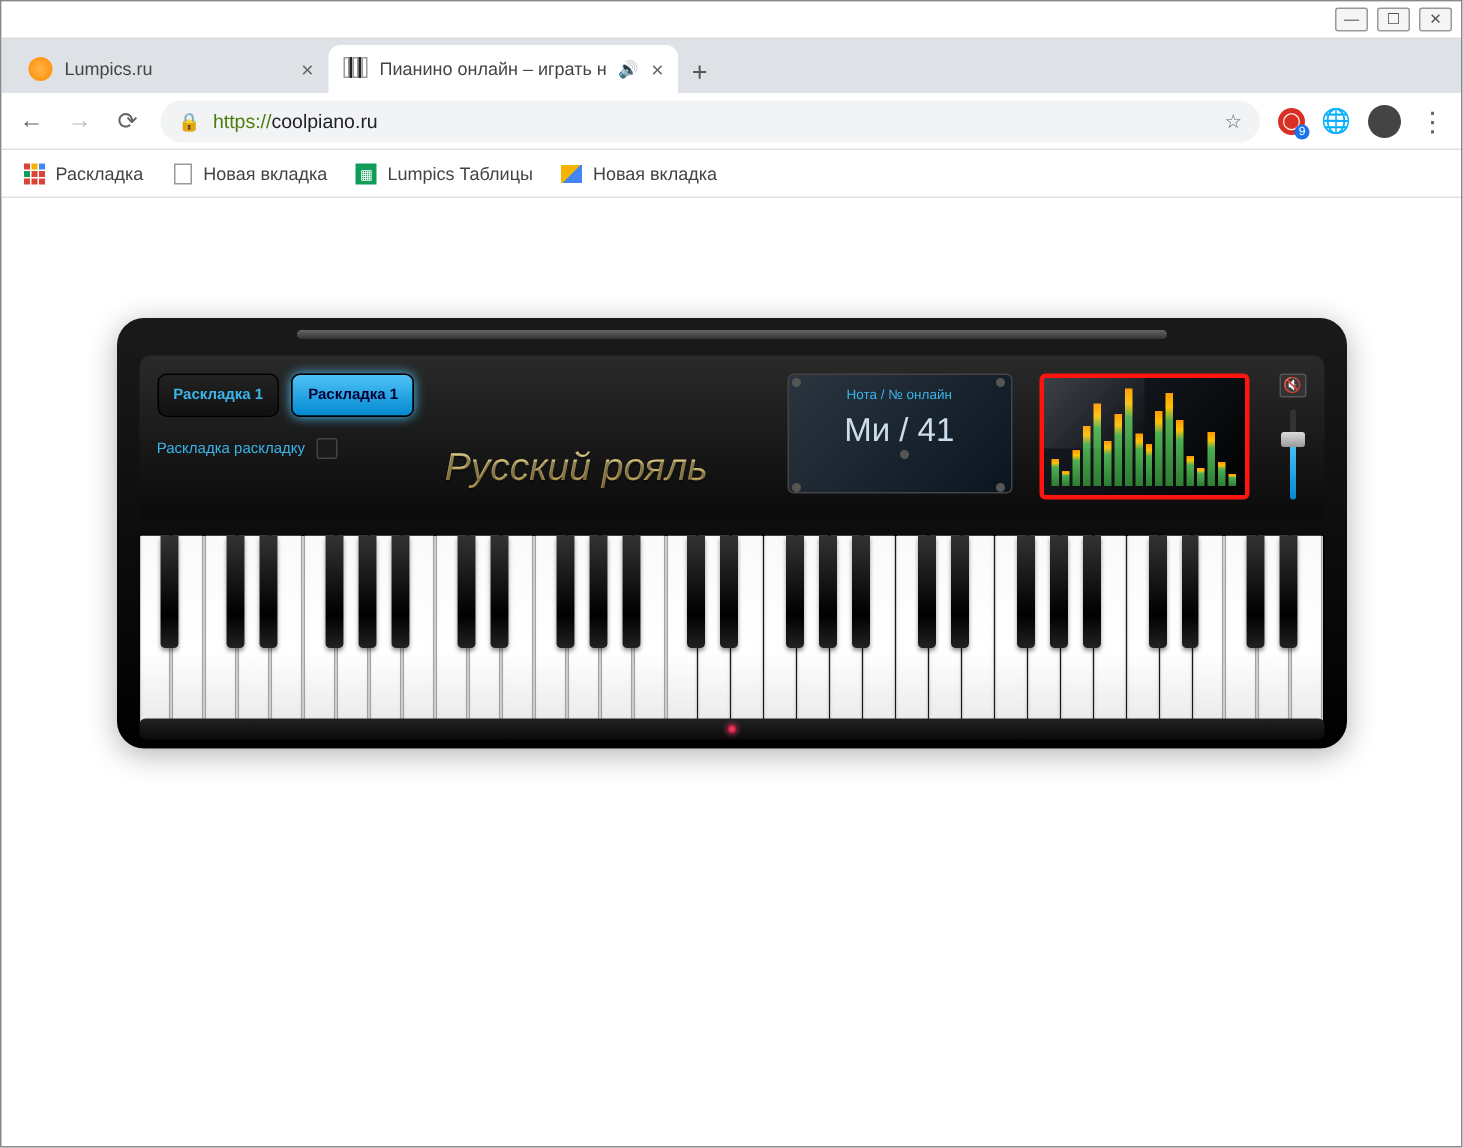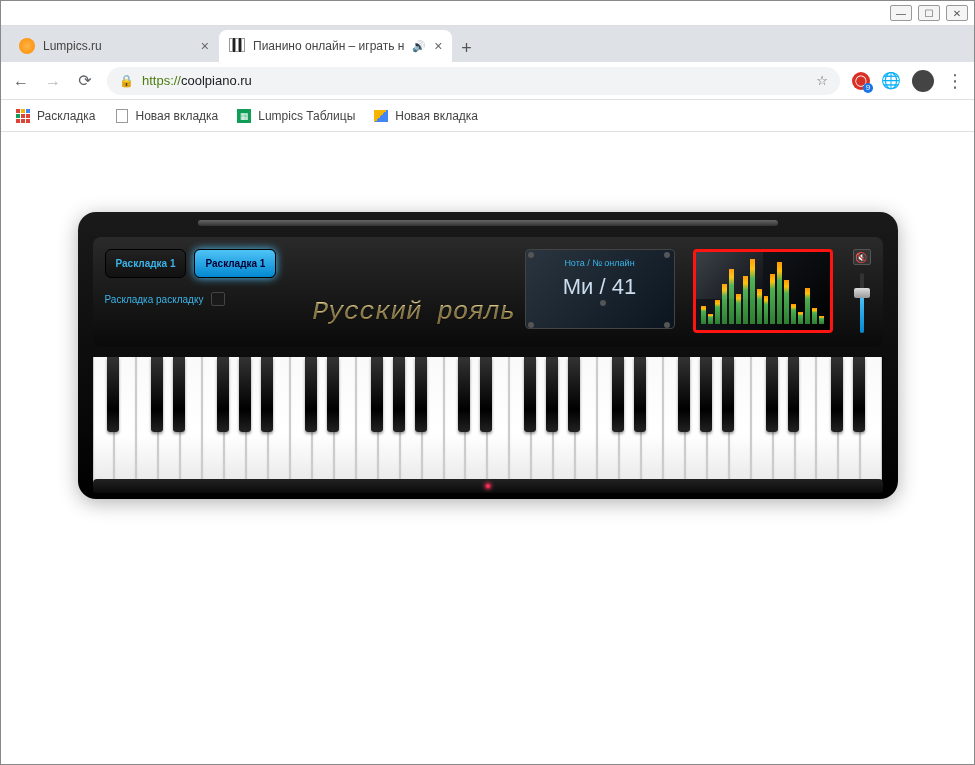--- a/index.html
+++ b/index.html
@@ -47,21 +47,21 @@
 .piano-body{width:820px;height:287px;margin:0 auto;background:linear-gradient(180deg,#1a1a1a,#000);border-radius:18px;position:relative;box-shadow:0 4px 20px rgba(0,0,0,0.3)}
 .metal-bar{position:absolute;top:8px;left:120px;right:120px;height:6px;background:linear-gradient(180deg,#666,#333);border-radius:3px}
 .control-panel{position:absolute;top:25px;left:15px;right:15px;height:110px;background:linear-gradient(180deg,#2a2a2a,#0a0a0a);border-radius:8px;display:flex;align-items:flex-start;padding:12px}
 .layout-section{display:flex;flex-direction:column;gap:8px}
 .layout-btns{display:flex;gap:8px}
 .layout-btn{padding:8px 10px;border-radius:6px;font-size:10px;font-weight:bold;cursor:pointer;border:1px solid #000}
 .layout-btn.inactive{background:linear-gradient(180deg,#222,#111);color:#3bb4e8}
 .layout-btn.active{background:linear-gradient(180deg,#4fc3f7,#0288d1);color:#003;box-shadow:0 0 8px #4fc3f7}
 .show-layout{display:flex;align-items:center;gap:8px;font-size:10px;color:#3bb4e8;margin-top:6px}
 .checkbox{width:14px;height:14px;background:#1a1a1a;border:1px solid #444;border-radius:2px;cursor:pointer}
-.script-title{font-family:Liberation Mono, monospace;font-size:26px;font-style:italic;background:linear-gradient(180deg,#f0e0a0,#c0a050);-webkit-background-clip:text;-webkit-text-fill-color:transparent;margin-left:36px;align-self:flex-end;margin-bottom:8px;text-shadow:0 1px 1px rgba(0,0,0,.4)}
+.script-title{font-family:Liberation Sans, sans-serif;font-size:26px;font-style:italic;background:linear-gradient(180deg,#f0e0a0,#c0a050);-webkit-background-clip:text;-webkit-text-fill-color:transparent;margin-left:20px;align-self:flex-end;margin-bottom:8px;text-shadow:0 1px 1px rgba(0,0,0,.4)}
 .lcd{margin-left:auto;width:150px;height:80px;background:linear-gradient(135deg,#2a3540,#0a1520);border:1px solid #444;border-radius:4px;position:relative;padding:8px;text-align:center}
 .lcd::before,.lcd::after{content:"";position:absolute;width:6px;height:6px;background:#555;border-radius:50%}
 .lcd::before{top:2px;left:2px;box-shadow:136px 0 #555,0 70px #555,136px 70px #555}
 .lcd-label{font-size:9px;color:#3bb4e8;margin-bottom:6px}
 .lcd-value{font-size:22px;color:#cde;font-weight:300}
 .visualizer{margin-left:18px;width:140px;height:84px;background:linear-gradient(135deg,#1a2028,#000);border:3px solid #ff1410;border-radius:4px;position:relative;display:flex;align-items:flex-end;justify-content:center;gap:2px;padding:6px;overflow:hidden}
 .visualizer::before{content:"";position:absolute;top:0;left:0;right:50%;bottom:40%;background:linear-gradient(135deg,rgba(255,255,255,0.15),transparent)}
 .bar{width:5px;background:linear-gradient(180deg,#ff9800 0%,#ffc107 15%,#4caf50 30%,#2e7d32 100%)}
 .volume-section{margin-left:20px;display:flex;flex-direction:column;align-items:center;gap:4px}
 .vol-icon{width:18px;height:16px;background:#333;border:1px solid #555;border-radius:2px;display:flex;align-items:center;justify-content:center;color:#aaa;font-size:10px;cursor:pointer}

